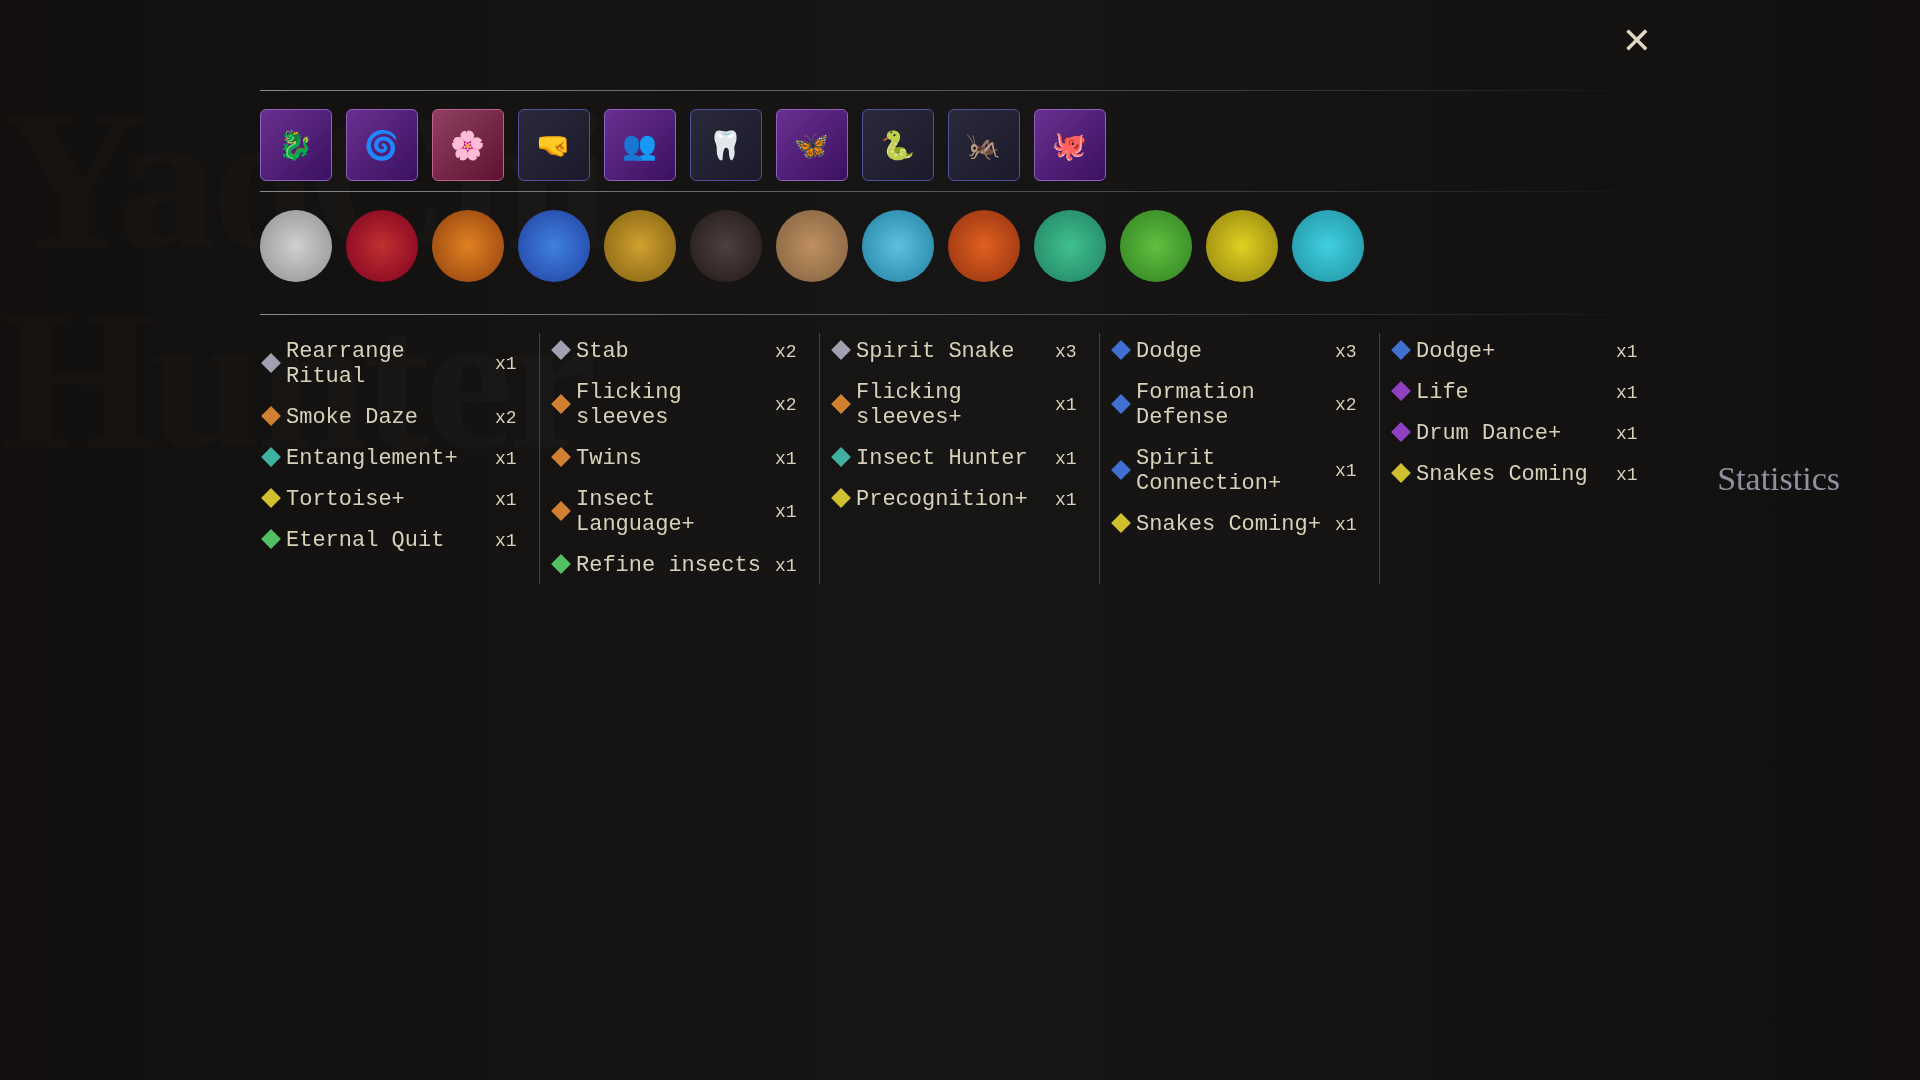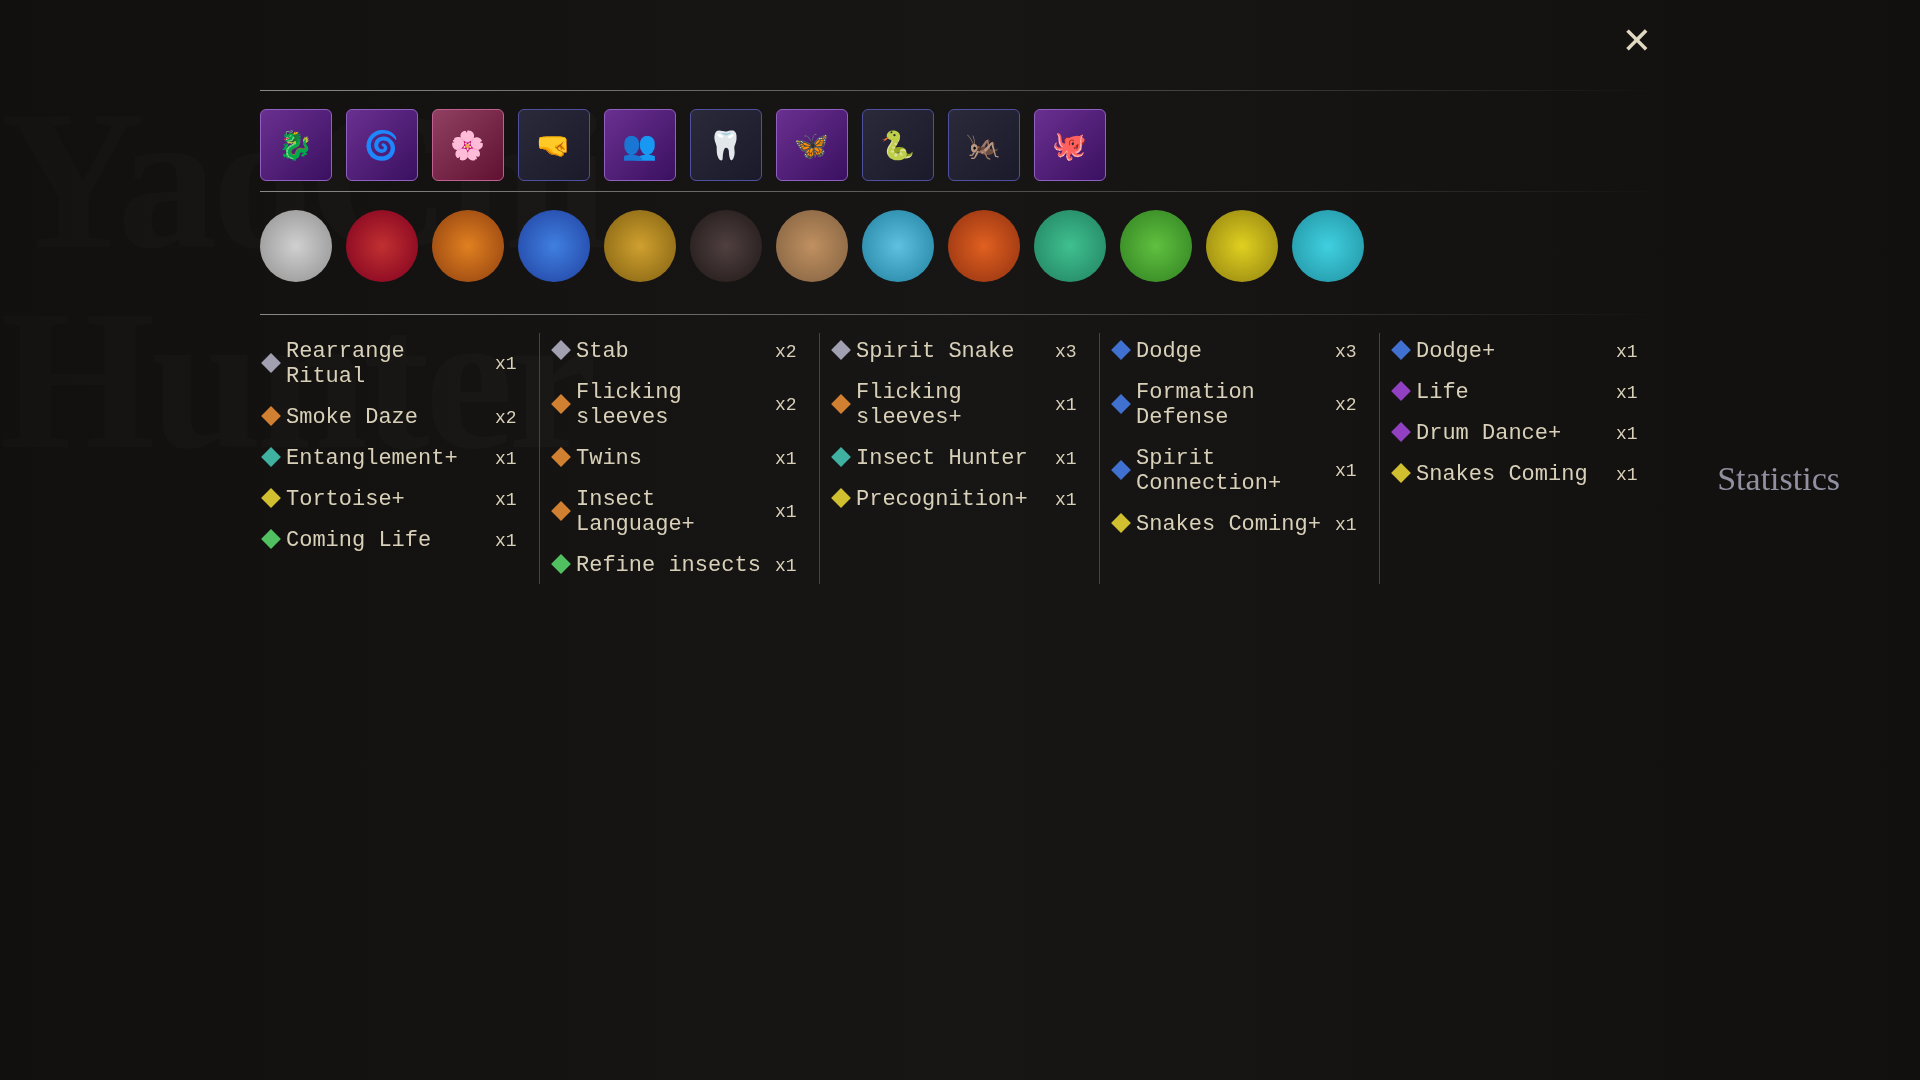--- a/index.html
+++ b/index.html
@@ -326,21 +326,21 @@
               <span class="deck-item-name">Entanglement+</span>
               <span class="deck-item-count">x1</span>
             </div>
             <div class="deck-item">
               <span><span style="display: inline-block; width: 14px; height: 14px; transform: rotate(45deg); background: rgb(208, 192, 48); flex-shrink: 0;"></span></span>
               <span class="deck-item-name">Tortoise+</span>
               <span class="deck-item-count">x1</span>
             </div>
             <div class="deck-item">
               <span><span style="display: inline-block; width: 14px; height: 14px; transform: rotate(45deg); background: rgb(80, 192, 96); flex-shrink: 0;"></span></span>
-              <span class="deck-item-name">Coming Life</span>
+              <span class="deck-item-name">Eternal Quit</span>
               <span class="deck-item-count">x1</span>
             </div>
           </div>
           <div class="deck-column">
             <div class="deck-item">
               <span><span style="display: inline-block; width: 14px; height: 14px; transform: rotate(45deg); background: rgb(160, 160, 176); flex-shrink: 0;"></span></span>
               <span class="deck-item-name">Stab</span>
               <span class="deck-item-count">x2</span>
             </div>
             <div class="deck-item">

